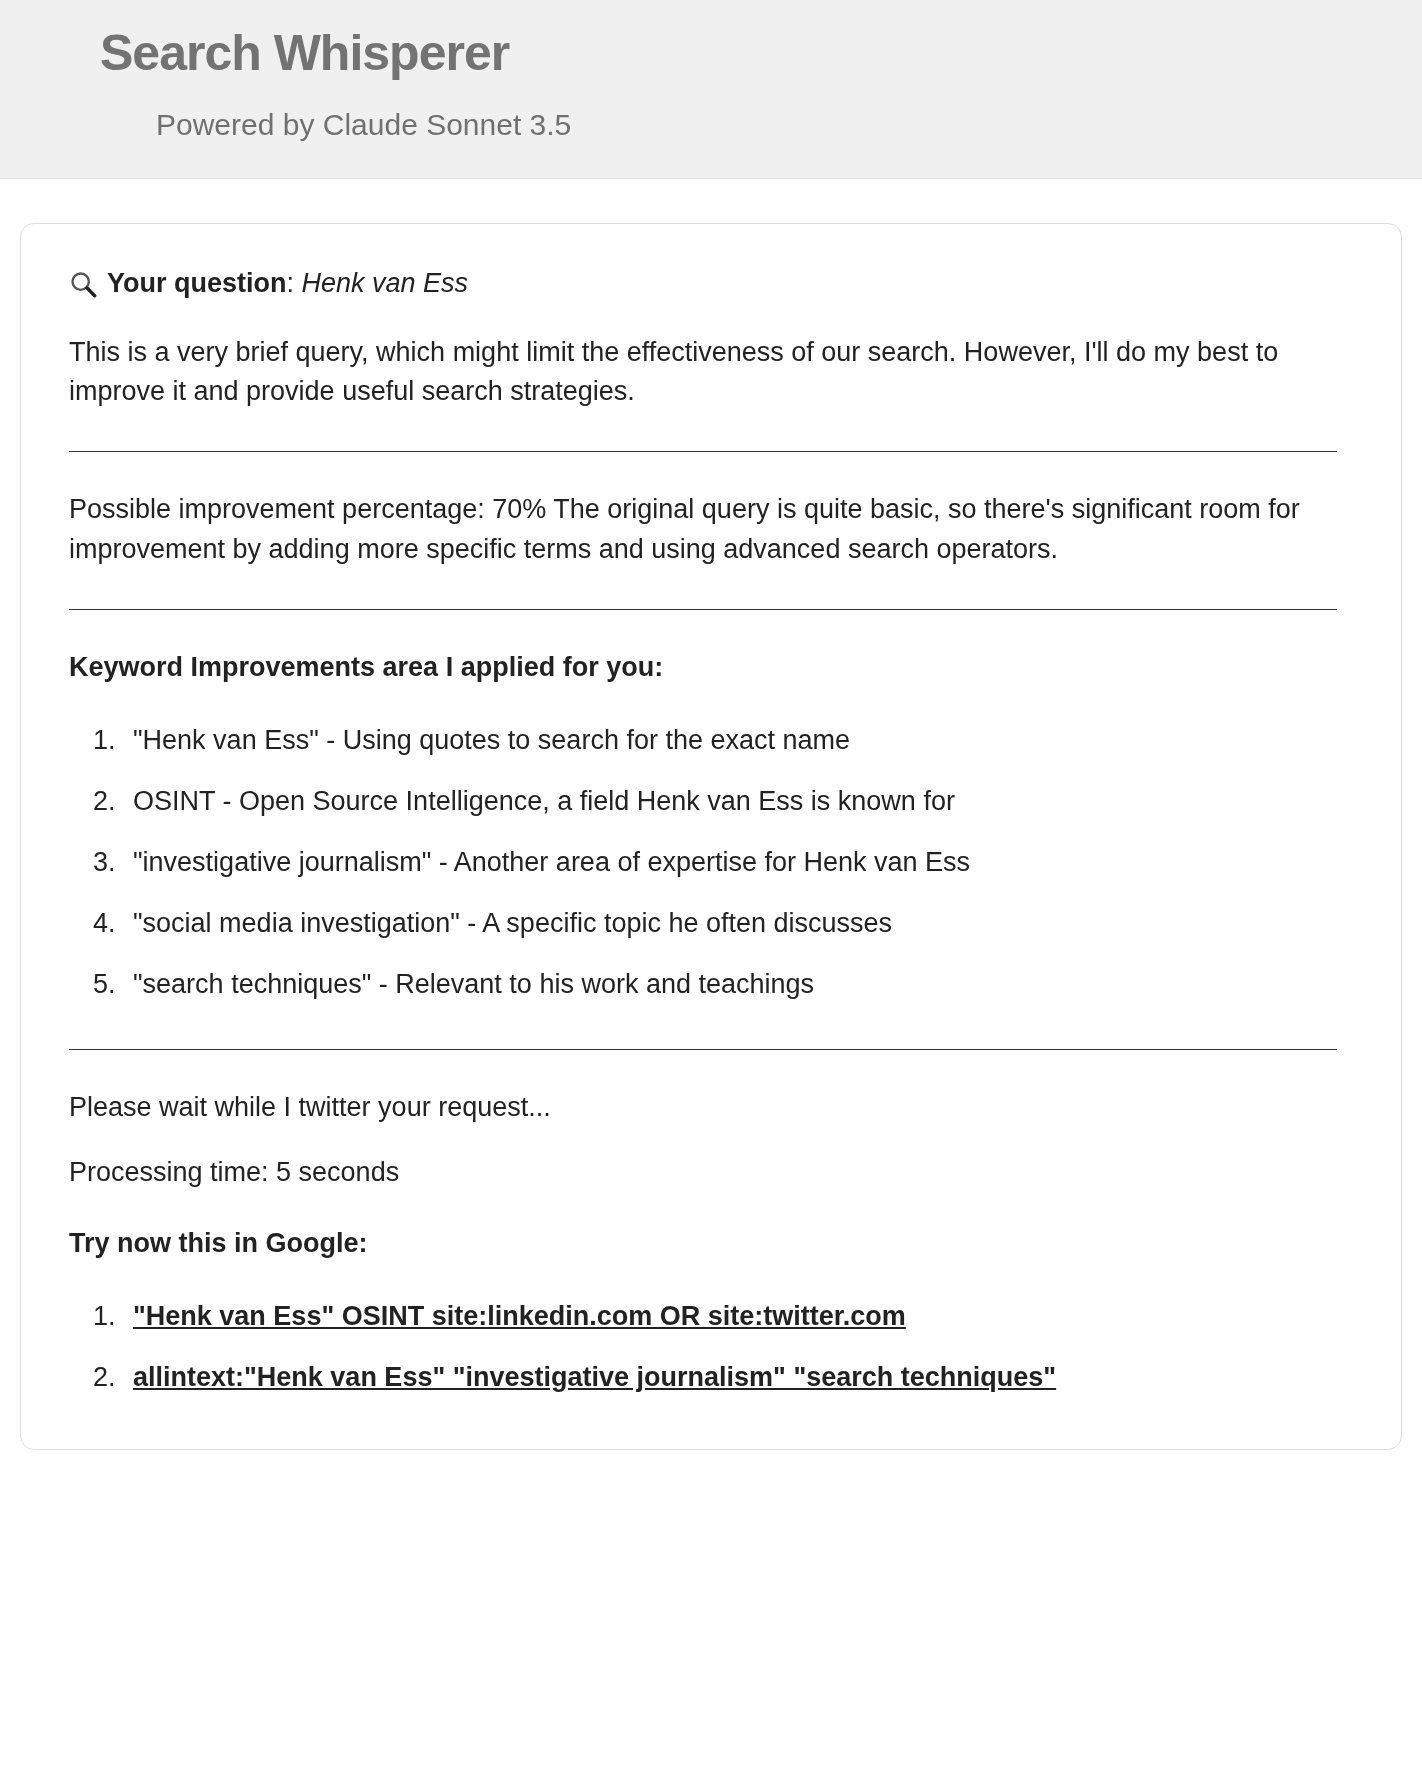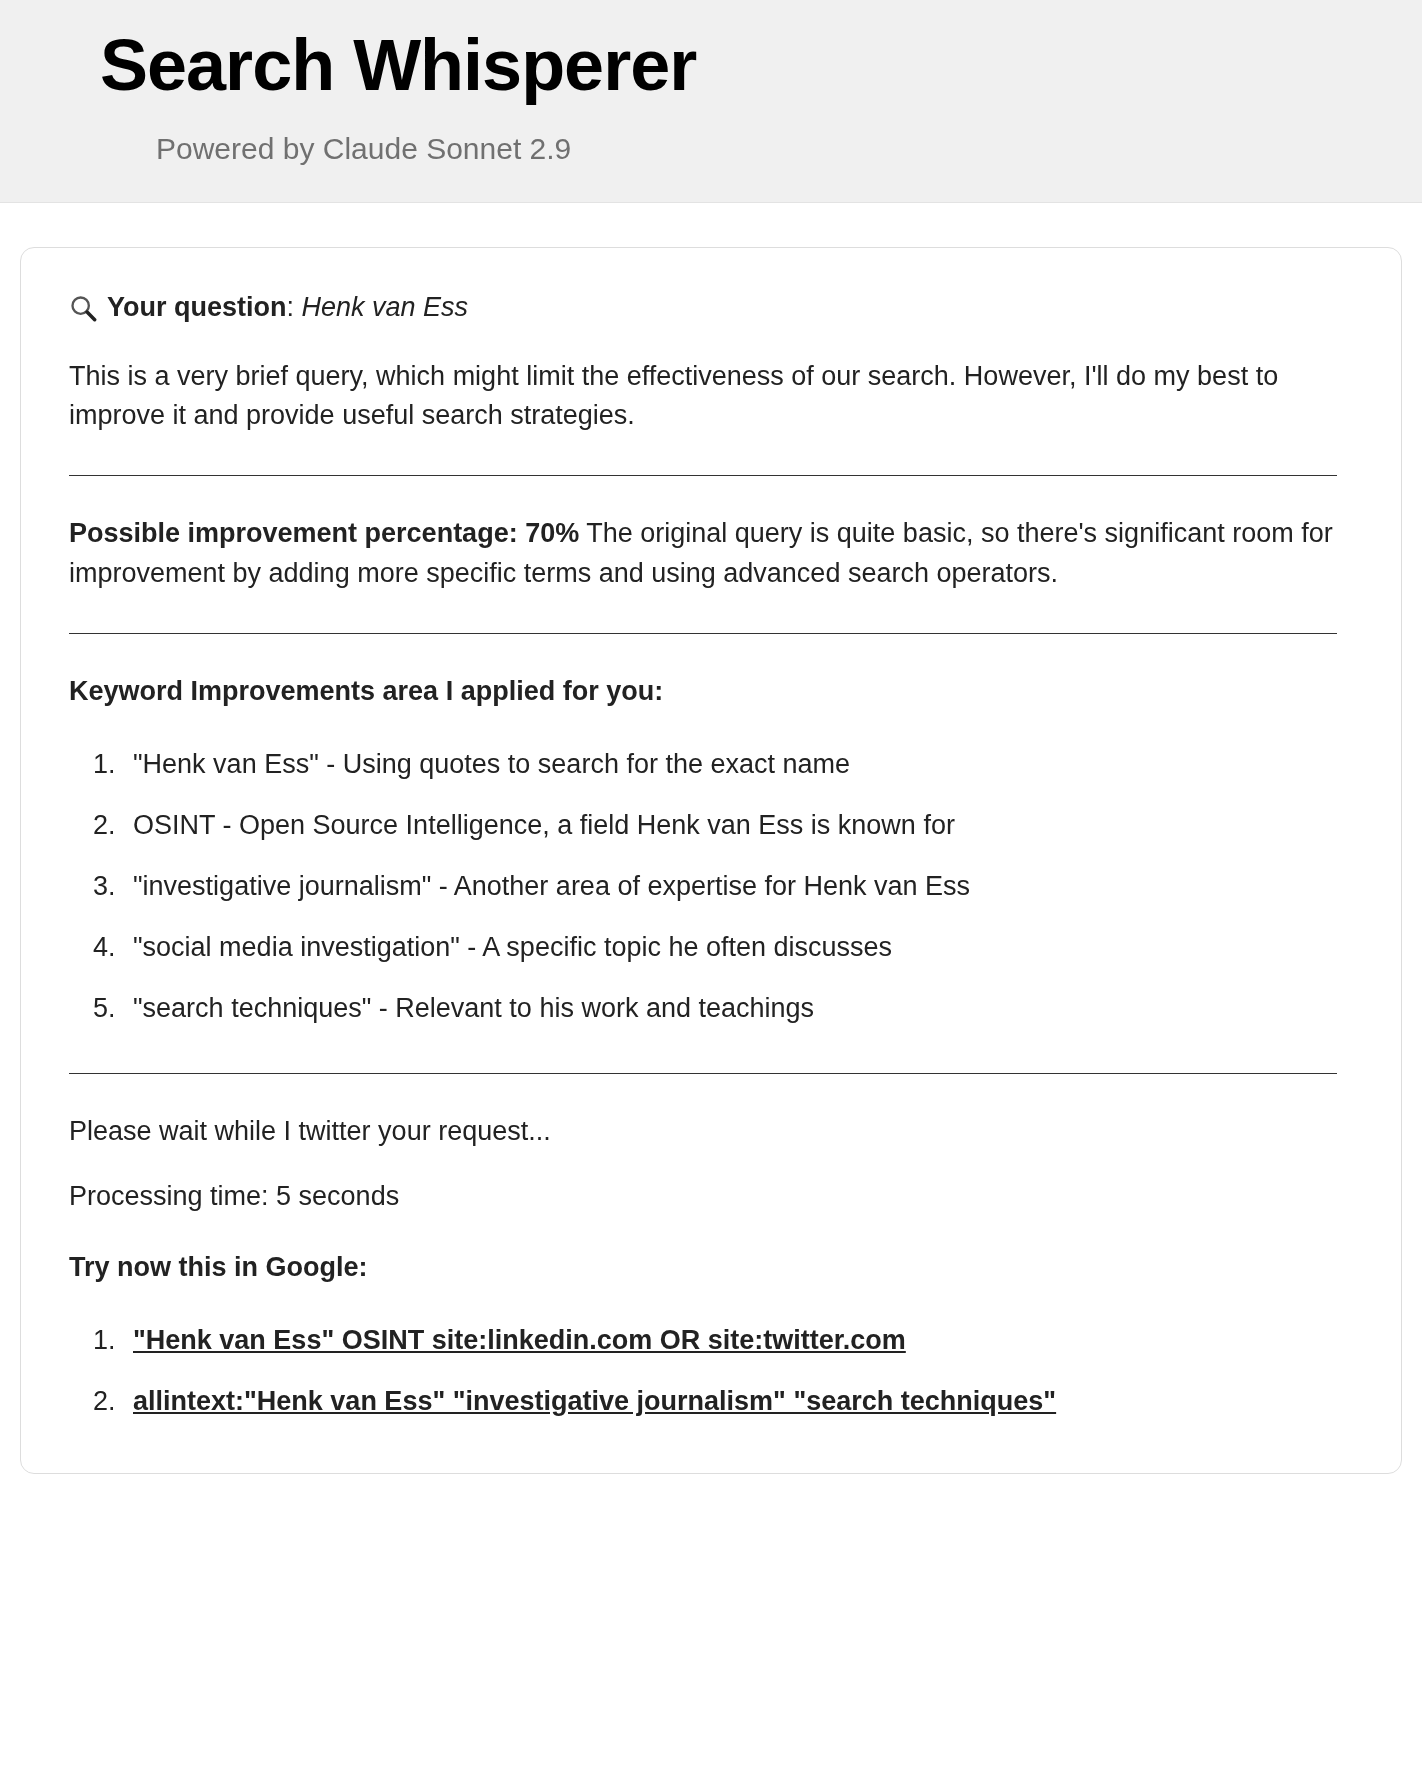--- a/index.html
+++ b/index.html
@@ -14,25 +14,25 @@
     background: #f0f0f0;
     padding: 24px 0 36px 0;
     border-bottom: 1px solid #e3e3e3;
   }
   .header-inner {
     max-width: 1422px;
     margin: 0 auto;
     padding: 0 100px;
   }
   .app-title {
-    font-size: 72px;
+    font-size: 50px;
     font-weight: 800;
     margin: 0;
     letter-spacing: -1px;
-    color: #000000;
+    color: #737373;
   }
   .app-subtitle {
     font-size: 30px;
     color: #707070;
     margin: 26px 0 0 56px;
     font-weight: 400;
   }
   .content-wrap {
     padding: 44px 20px 0 20px;
   }
@@ -57,21 +57,21 @@
     flex: 0 0 auto;
   }
   .q-label { font-weight: 700; }
   .q-value { font-style: italic; }
   .intro-p { margin: 0 0 40px 0; }
   hr {
     border: none;
     border-top: 1.5px solid #333;
     margin: 0 0 38px 0;
   }
-  .imp-label { font-weight: 700; }
+  .imp-label { font-weight: 400; }
   .imp-p { margin: 0 0 40px 0; }
   .kw-heading {
     font-weight: 700;
     margin: 0 0 34px 0;
   }
   ol.kw-list {
     margin: 0 0 44px 0;
     padding-left: 54px;
   }
   ol.kw-list li {
@@ -97,21 +97,21 @@
     text-decoration: underline;
     cursor: pointer;
   }
 </style>
 </head>
 <body>
 
 <div class="header">
   <div class="header-inner">
     <h1 class="app-title">Search Whisperer</h1>
-    <div class="app-subtitle">Powered by Claude Sonnet 2.9</div>
+    <div class="app-subtitle">Powered by Claude Sonnet 3.5</div>
   </div>
 </div>
 
 <div class="content-wrap">
   <div class="card">
 
     <div class="q-line">
       <svg class="mag-icon" viewBox="0 0 24 24">
         <circle cx="10" cy="10" r="7" fill="none" stroke="#555" stroke-width="2"></circle>
         <line x1="15.5" y1="15.5" x2="22" y2="22" stroke="#222" stroke-width="3" stroke-linecap="round"></line>

